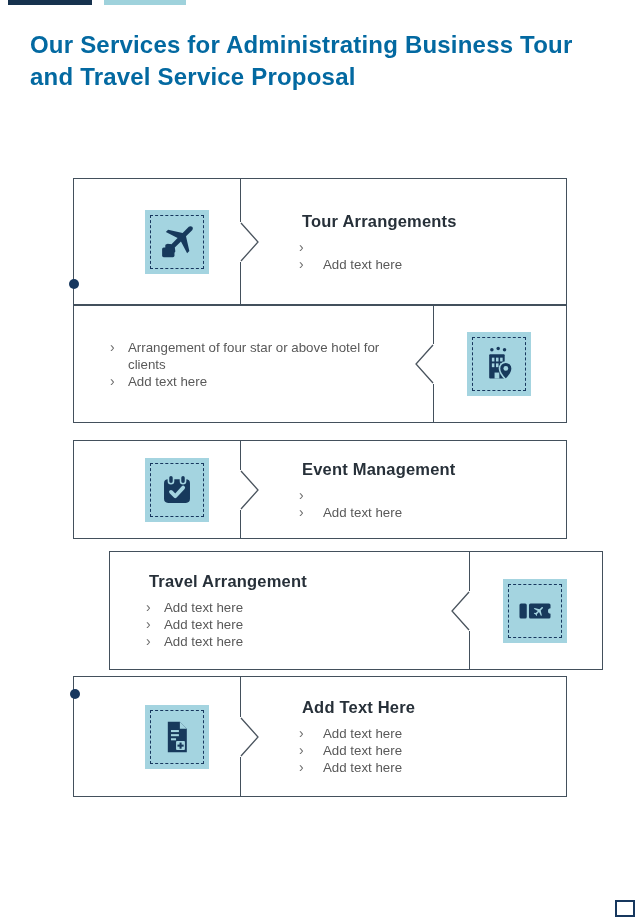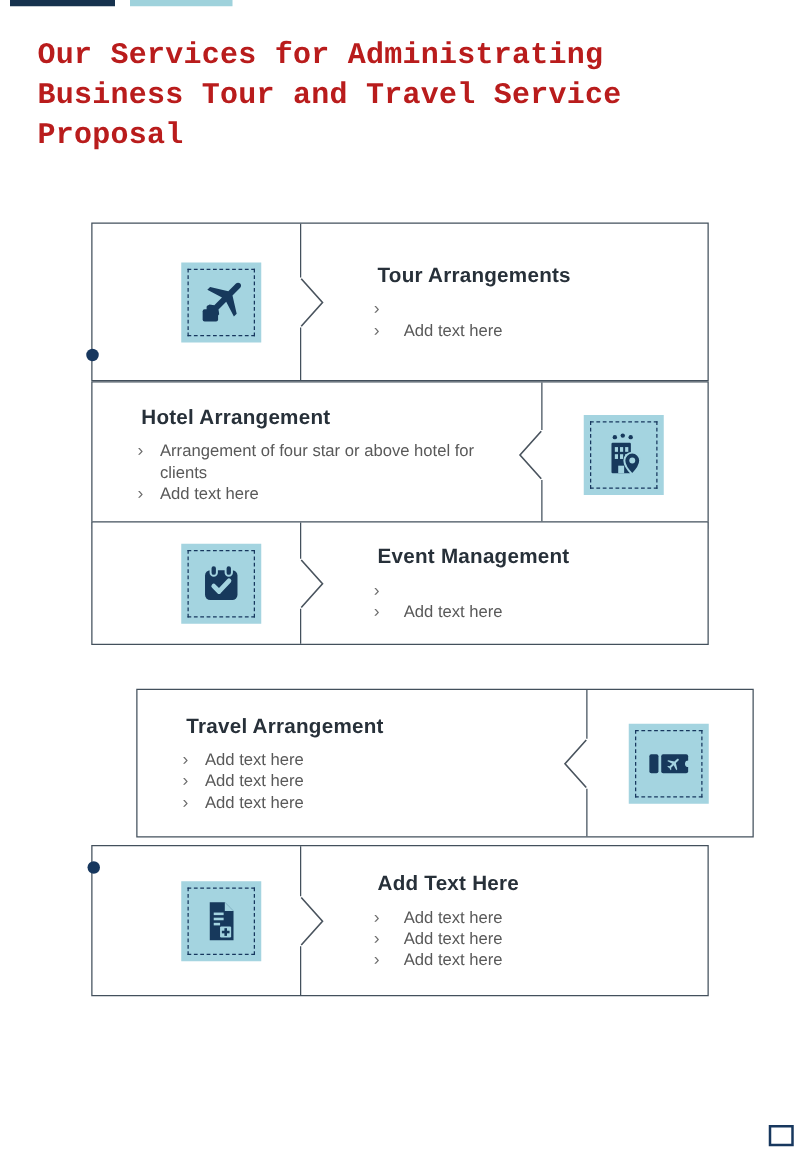--- a/index.html
+++ b/index.html
@@ -7,23 +7,22 @@
     position:relative;width:640px;height:924px;background:#ffffff;
     font-family:"Liberation Sans",sans-serif;overflow:hidden;margin:0 auto;
   }
   
   .bar{position:absolute;top:0;height:5px;}
   .bar-navy{left:8px;width:84px;background:#16324e;}
   .bar-blue{left:104px;width:82px;background:#9fd2dc;}
   
   .title{
     position:absolute;left:30px;top:13px;width:582px;
-    font-size:24px;line-height:32px;font-weight:bold;color:#b91c1c;
+    font-size:24px;line-height:32px;font-weight:bold;color:#0369a1;
     letter-spacing:.2px;
-    font-family:Liberation Mono, monospace;
   }
   
   .block{position:absolute;left:73px;width:494px;border:1px solid #43505c;background:#fff;box-sizing:border-box;}
   .vline{position:absolute;width:1px;background:#43505c;}
   .vtop{top:0;height:calc(50% - 20px);}
   .vbot{top:calc(50% + 20px);bottom:0;}
   .text-right .vline{left:166px;}
   .text-left  .vline{left:359px;}
   .chev{position:absolute;top:calc(50% - 20px);width:20px;height:40px;}
   .text-right .chev{left:166px;}
@@ -114,33 +113,32 @@
           <rect x="7.5" y="11.6" width="1.6" height="2.4"></rect>
             <rect x="10.1" y="11.6" width="1.6" height="2.4"></rect>
             <rect x="12.7" y="11.6" width="1.6" height="2.4"></rect>
           <rect x="9.2" y="17.4" width="3" height="3.8"></rect>
         </g>
         <path d="M16.3,10.8c-2.2,0-4,1.8-4,4c0,3,4,7,4,7s4-4,4-7C20.3,12.6,18.5,10.8,16.3,10.8z" stroke="#a4d4e0" stroke-width="1"></path>
         <circle cx="16.3" cy="14.8" r="1.5" fill="#a4d4e0"></circle>
       </svg>
     </div>
     <div class="content">
-      <h3 class="btitle">Hotel Arrangement</h3>
       <div class="li">
           <span class="bm">›</span>
           <span class="bt">Arrangement of four star or above hotel for clients</span>
         </div>
       <div class="li">
           <span class="bm">›</span>
           <span class="bt">Add text here</span>
         </div>
     </div>
   </section>
 
-  <section class="block text-right" style="top:417px;height:99px;">
+  <section class="block text-right" style="top:440px;height:99px;">
     <div class="vline vtop"></div>
     <div class="vline vbot"></div>
     <svg class="chev" viewBox="0 0 20 40">
       <path d="M1,1 L18,20 L1,39" fill="#ffffff" stroke="#4a545e" stroke-width="1.3"></path>
     </svg>
     <div class="tile">
       <svg width="38" height="38" viewBox="0 0 24 24" fill="#17395c">
         <rect x="3.8" y="5.2" width="16.4" height="15" rx="2.6"></rect>
         <rect x="6.6" y="2.6" width="3.2" height="5.4" rx="1.6" stroke="#a4d4e0" stroke-width="1"></rect>
         <rect x="14.2" y="2.6" width="3.2" height="5.4" rx="1.6" stroke="#a4d4e0" stroke-width="1"></rect>

